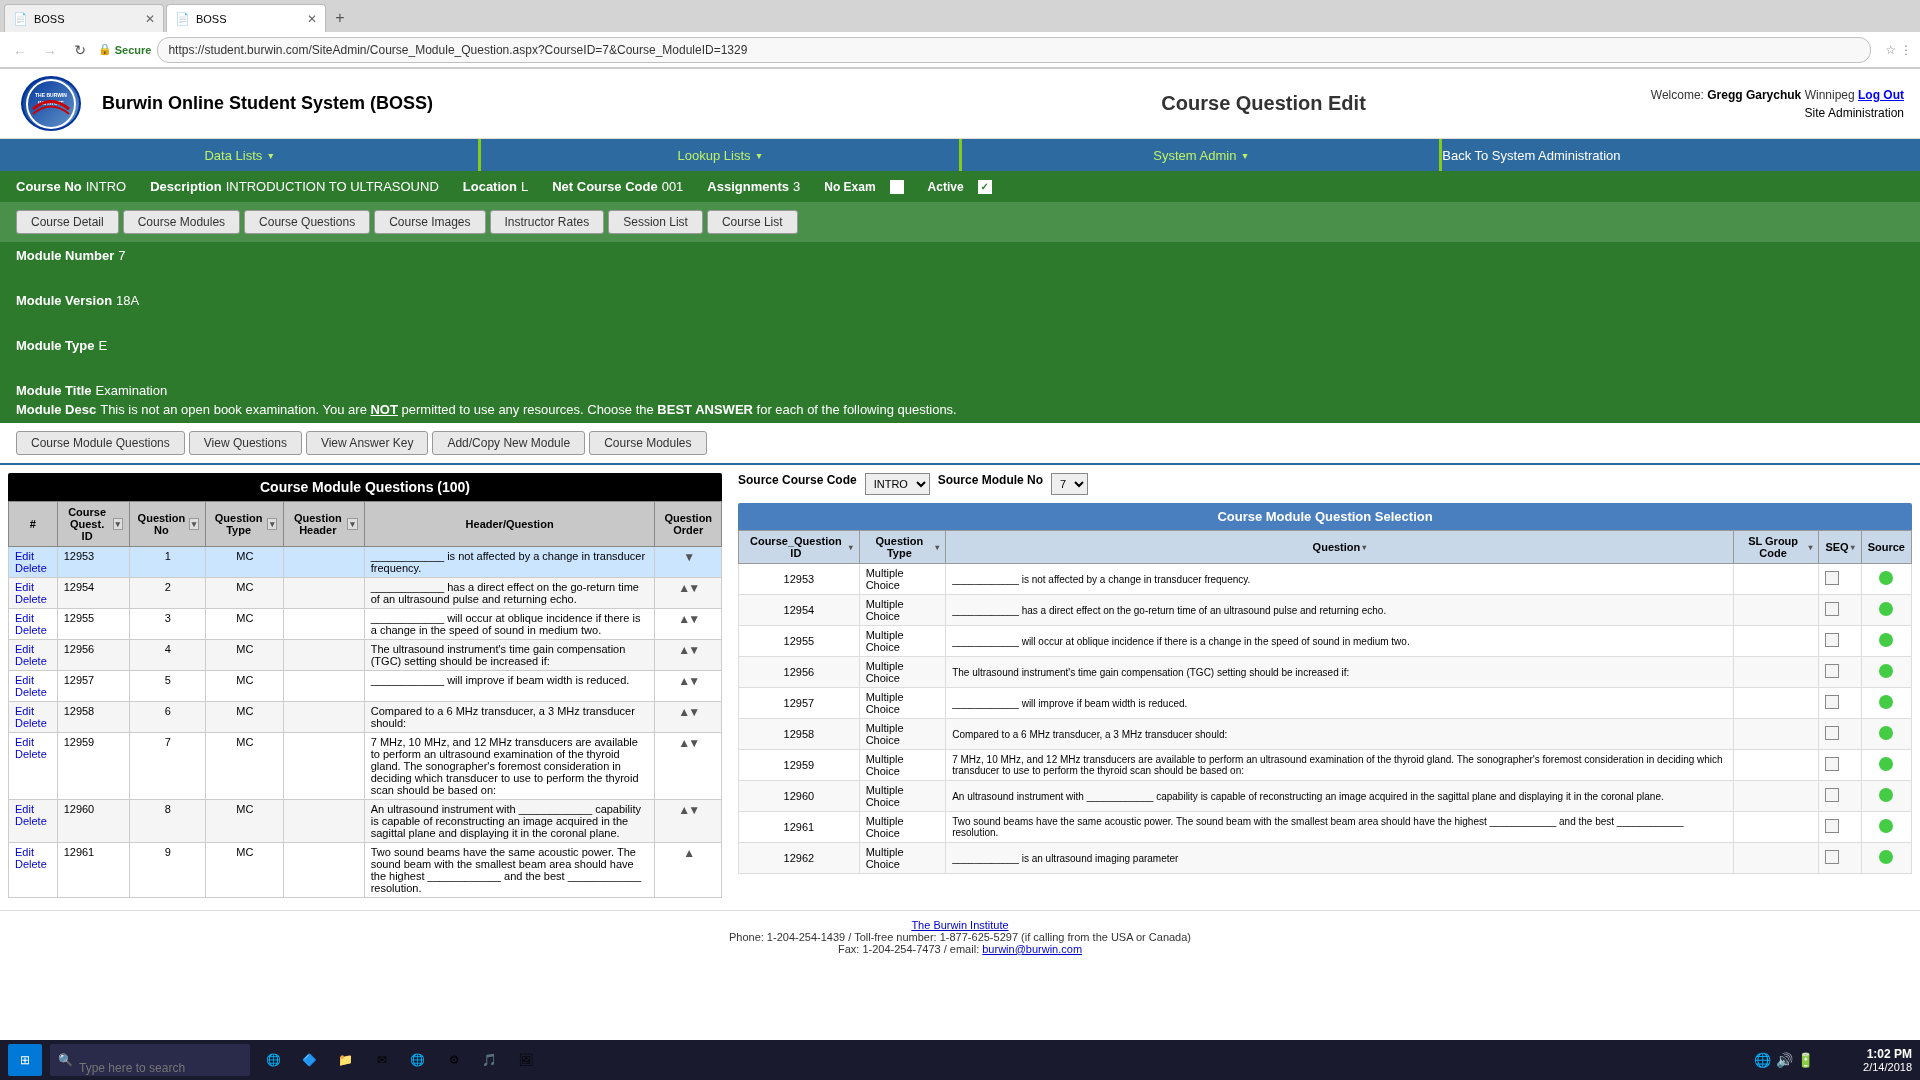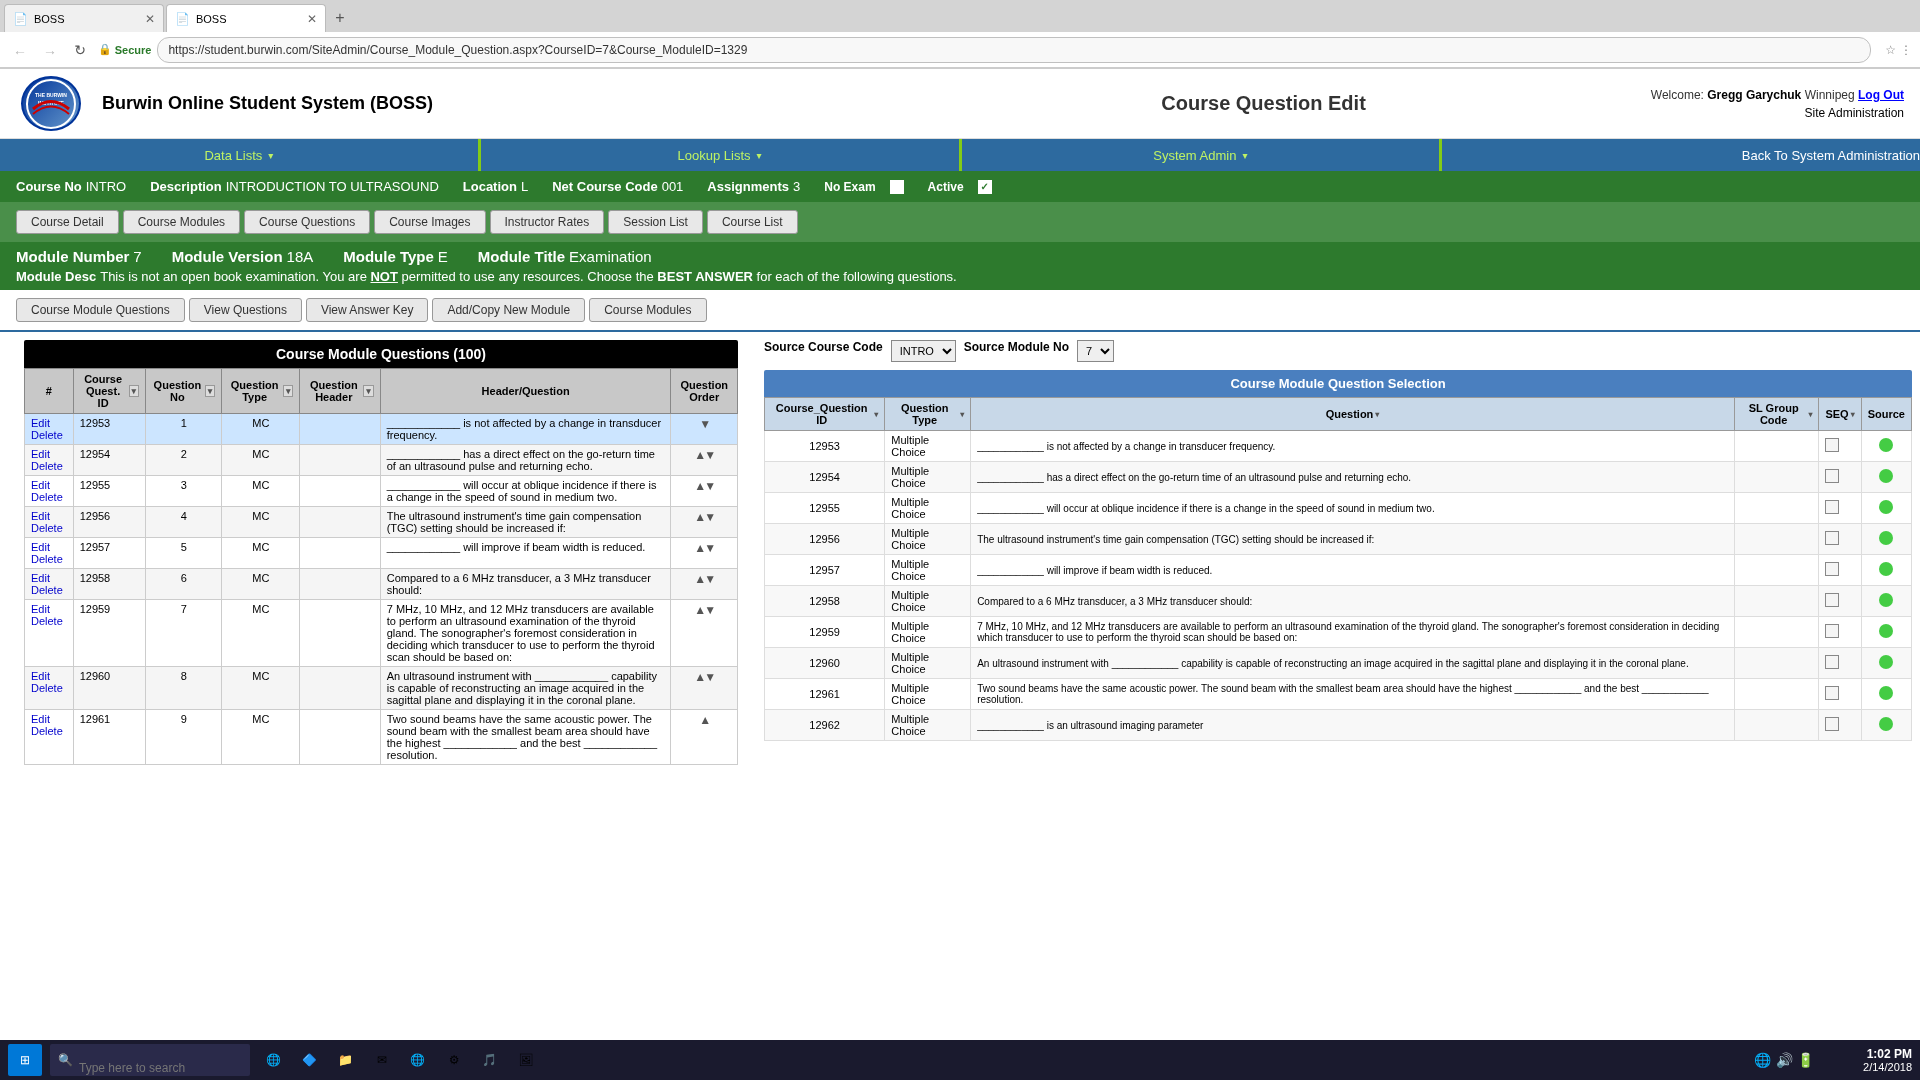--- a/index.html
+++ b/index.html
@@ -34,47 +34,47 @@
     .welcome-text { color: #333; }
     .username { font-weight: bold; color: #000; }
     .location { color: #333; }
     .logout { color: #00f; text-decoration: underline; cursor: pointer; font-weight: bold; }
     .site-admin { font-weight: normal; color: #000; display: block; margin-top: 4px; }
 
     
     .main-nav { display: flex; background: #2d6a9f; height: 32px; }
     .nav-item { flex: 1; display: flex; align-items: center; justify-content: center; color: #bef264; font-size: 13px; cursor: pointer; border-right: 3px solid #84cc16; position: relative; }
     .nav-item .arrow { margin-left: 6px; font-size: 10px; }
-    .nav-back { flex: 1; display: flex; align-items: center; justify-content: flex-end; color: #fff; font-size: 13px; cursor: pointer; }
+    .nav-back { flex: 1; display: flex; align-items: center; justify-content: flex-start; color: #fff; font-size: 13px; cursor: pointer; }
 
     
     .course-info-bar { background: #2d7a2d; color: #fff; padding: 8px 16px; display: flex; align-items: center; gap: 24px; flex-wrap: wrap; }
     .course-info-item { display: flex; gap: 4px; font-size: 13px; }
     .course-info-label { font-weight: bold; }
     .course-info-value { font-weight: normal; }
     .checkbox-item { display: flex; align-items: center; gap: 14px; }
     .checkbox-display { width: 14px; height: 14px; border: 2px solid #fff; background: #fff; display: flex; align-items: center; justify-content: center; }
     .checkbox-checked { color: #2d7a2d; font-size: 10px; font-weight: bold; }
 
     
     .action-buttons { display: flex; gap: 4px; padding: 8px 16px; background: #4a8f4a; flex-wrap: wrap; }
     .btn { padding: 4px 14px; background: #e8e8e8; border: 1px solid #999; border-radius: 3px; cursor: pointer; font-size: 12px; color: #333; white-space: nowrap; }
 
     
     .module-info { background: #2d7a2d; color: #fff; padding: 6px 16px; }
-    .module-info-row { display: flex; gap: 30px; flex-wrap: wrap; font-size: 15px; }
+    .module-info-row { display: flex; gap: 30px; flex-wrap: wrap; font-size: 13px; flex-direction: column; }
     .module-info-item { display: flex; gap: 4px; }
     .module-info-label { font-weight: bold; }
     .module-desc-row { display: flex; gap: 4px; margin-top: 4px; font-size: 13px; }
 
     
     .sub-action-buttons { display: flex; gap: 4px; padding: 8px 16px; background: #fff; border-bottom: 2px solid #2d6a9f; }
 
     
-    .main-content { display: flex; gap: 10px; padding-left: 16px; }
+    .main-content { display: flex; gap: 0; }
 
     
     .left-panel { flex: 0 0 730px; padding: 8px; }
     .table-title { background: #000; color: #fff; text-align: center; padding: 6px; font-size: 14px; font-weight: bold; border-radius: 2px 2px 0 0; }
     .data-table { width: 100%; border-collapse: collapse; border: 1px solid #999; }
     .data-table th { background: #c8c8c8; border: 1px solid #888; padding: 4px 6px; font-size: 11px; text-align: center; vertical-align: middle; }
     .data-table td { border: 1px solid #ccc; padding: 3px 6px; font-size: 11px; vertical-align: top; }
     .data-table tr:nth-child(even) td { background: #f5f5f5; }
     .data-table tr:nth-child(odd) td { background: #fff; }
     .data-table tr.selected td { background: #cce5ff; }
@@ -591,20 +591,28 @@
     </td>
     <td style="text-align:center;">
       <span class="green-dot"></span>
     </td>
   </tr>
           </tbody>
       </table>
     </div>
   </div>
 
+  <div class="footer">
+    <div><a href="#">The Burwin Institute</a></div>
+    <div>Phone: 1-204-254-1439 / Toll-free number: 1-877-625-5297 (if calling from the USA or Canada)</div>
+    <div>
+      <span>Fax: 1-204-254-7473 / email:</span>
+      <a href="#">burwin@burwin.com</a>
+    </div>
+  </div>
 
 </div>
 
 <div class="taskbar" style="margin-top: 20px;">
   <button class="start-btn">
     <span>⊞</span>
   </button>
   <div class="taskbar-search">
     <span style="color:#aaa;">🔍</span>
     <input type="text" style="background: none; border: none; color: rgb(204, 204, 204); font-size: 12px; outline: none; width: 160px;" placeholder="Type here to search">

